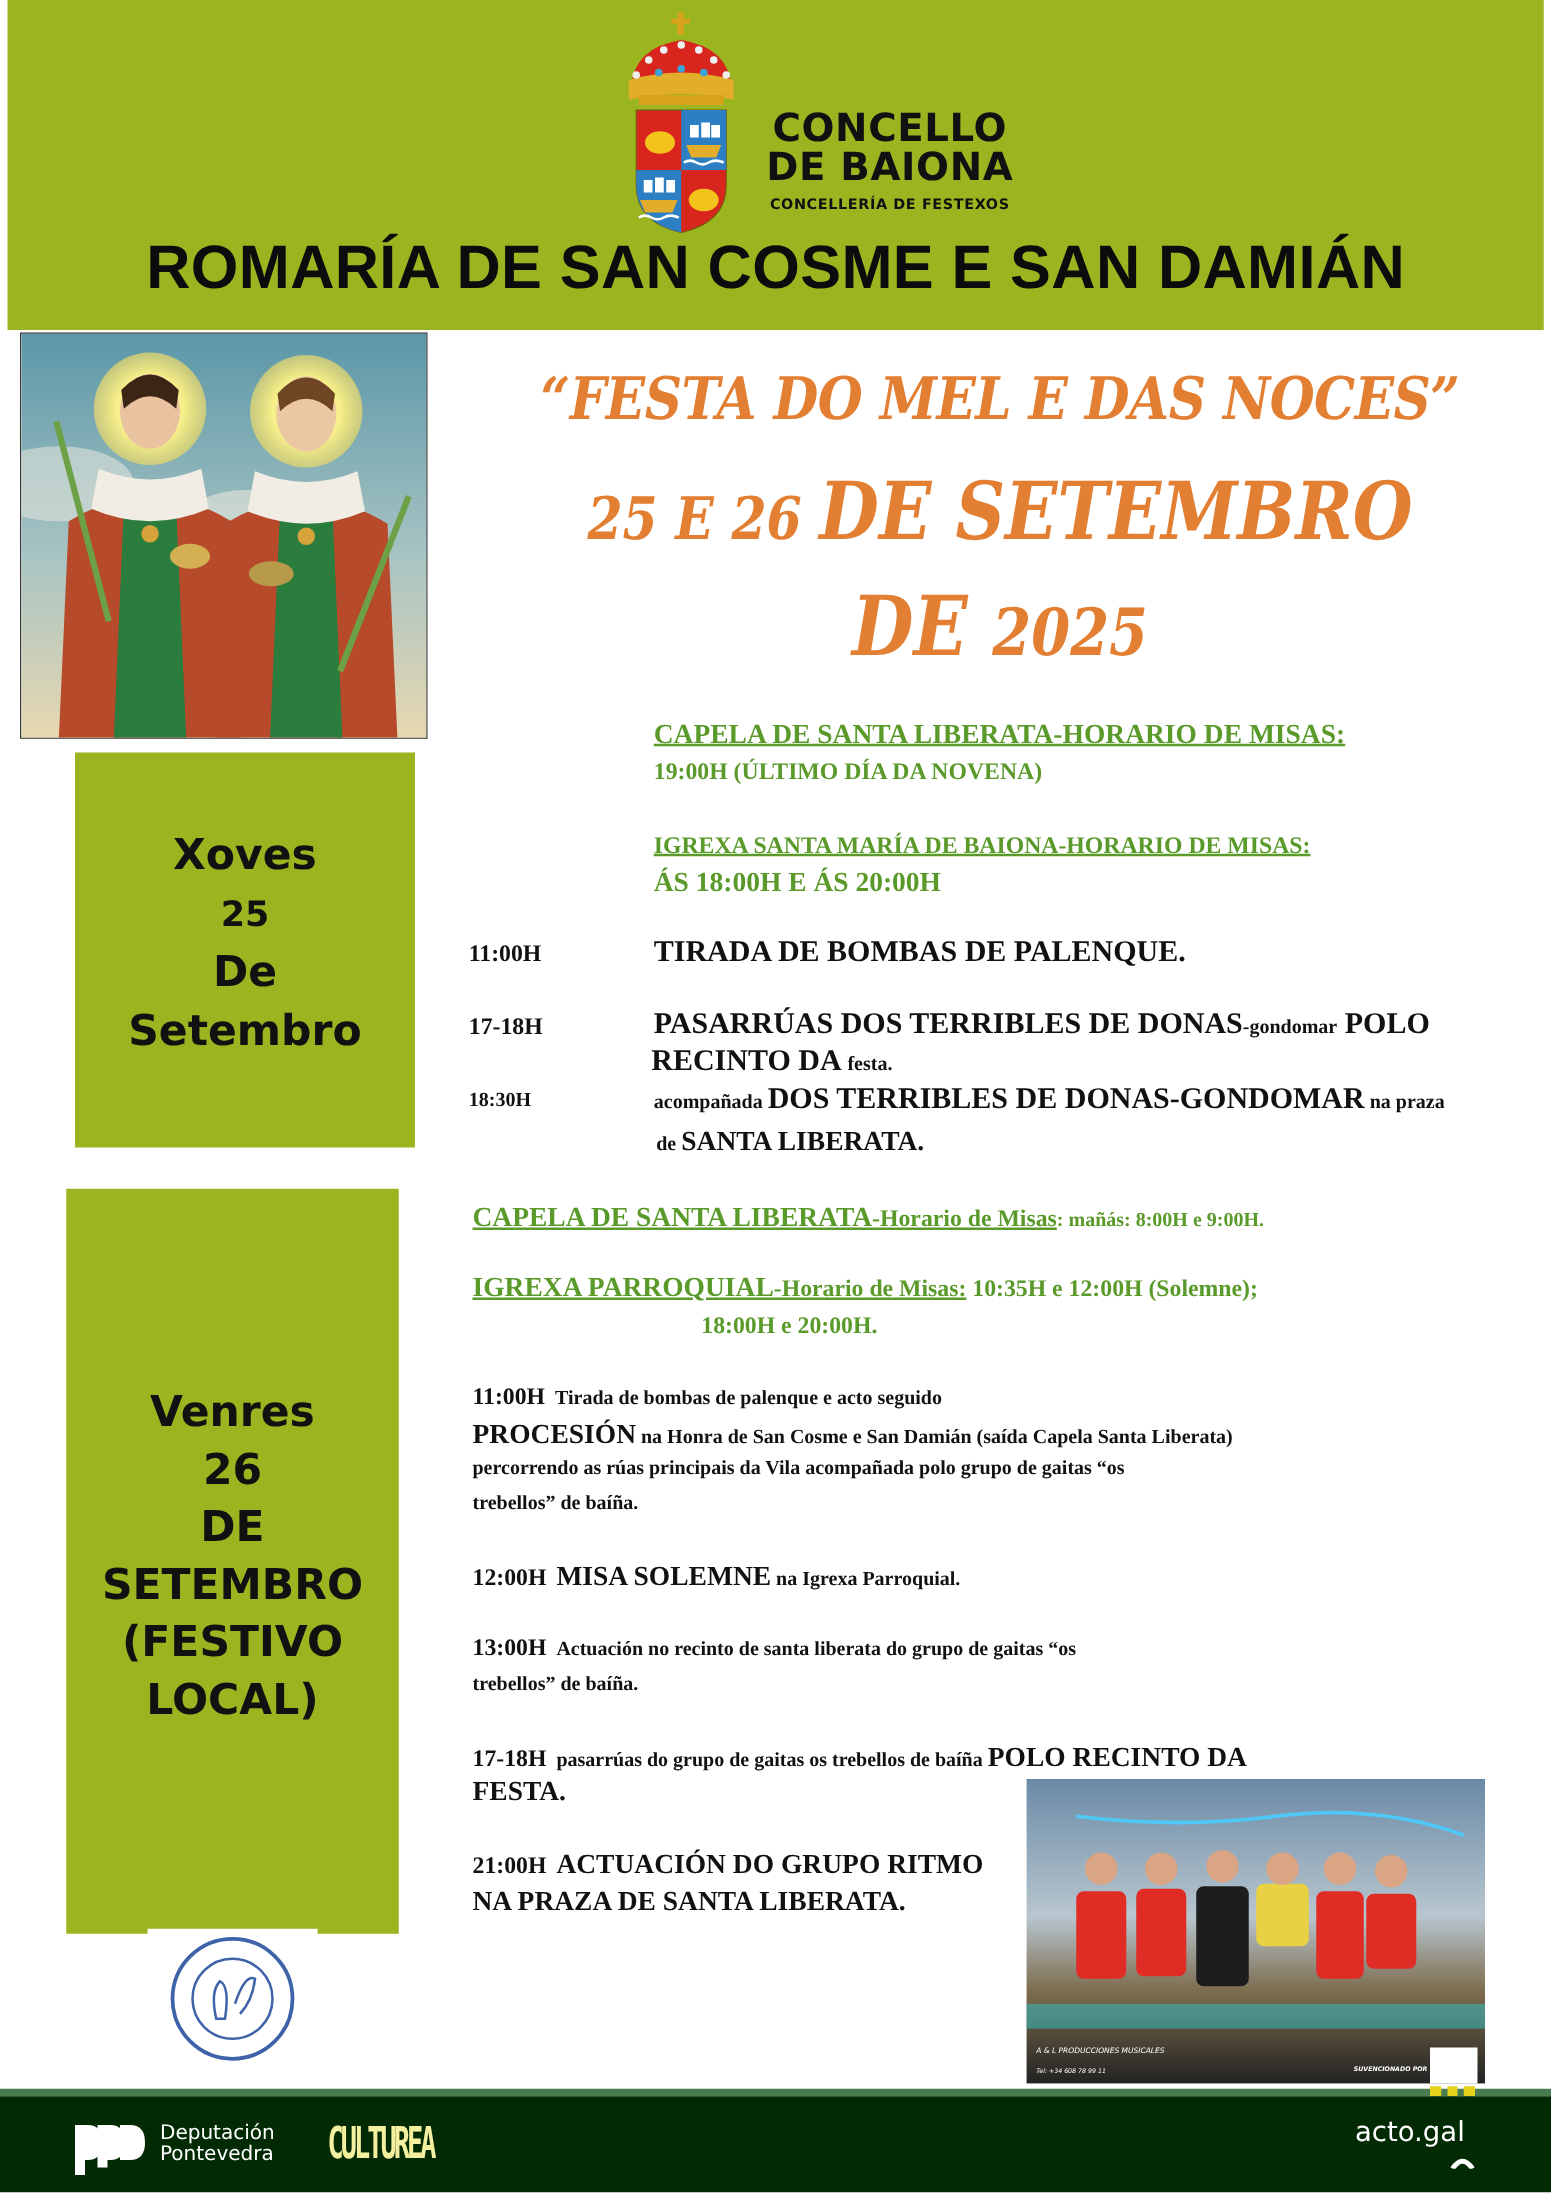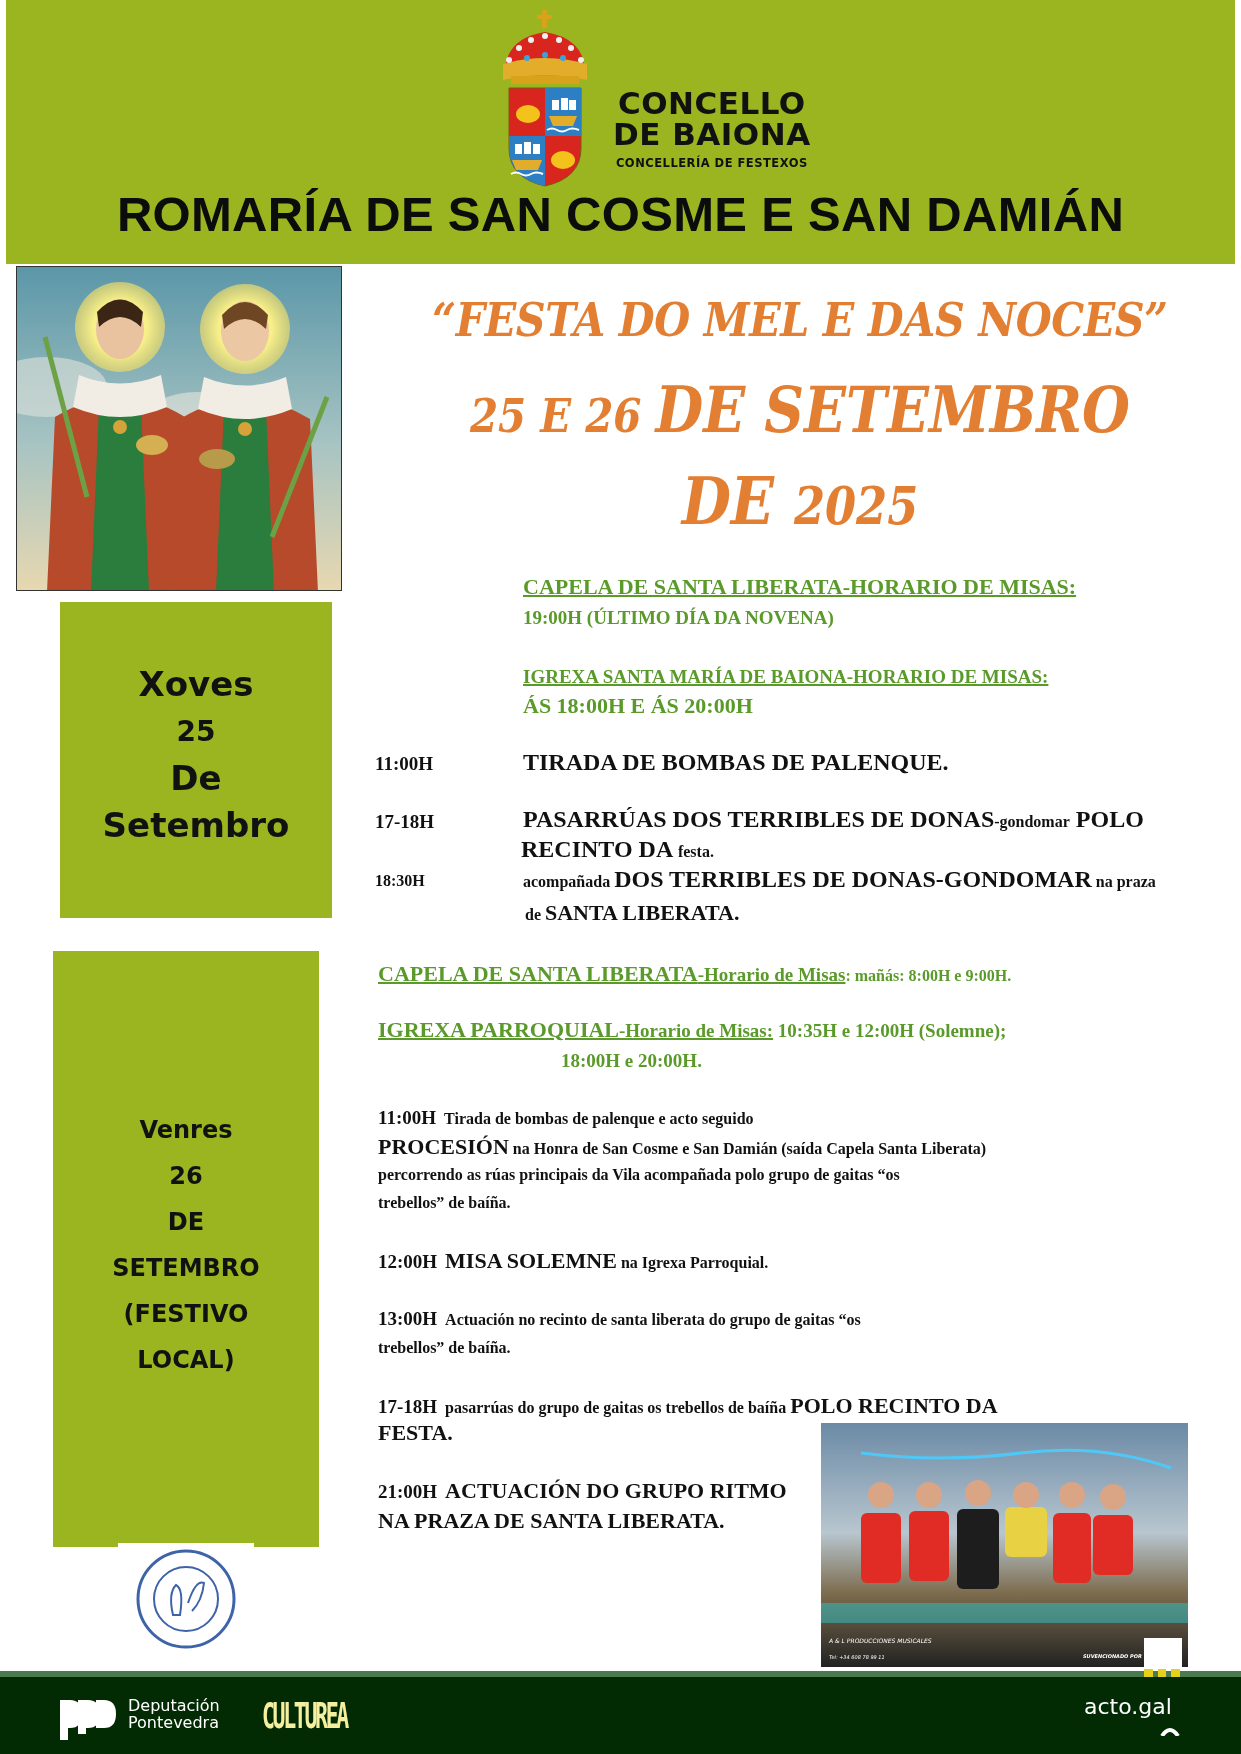--- a/index.html
+++ b/index.html
@@ -27,21 +27,21 @@
   .date-line .big { font-size:64px; }
   .year-line { left:380px; top:462px; width:840px; transform:scaleX(0.86); transform-origin:center; }
   .year-line .big { font-size:66px; }
   .year-line .small { font-size:52px; }
 
   
   .daybox { background:#9bb520; display:flex; flex-direction:column; align-items:center; justify-content:center; font-family:"DejaVu Sans", sans-serif; font-weight:bold; color:#111; text-align:center; }
   .day1 { left:60px; top:602px; width:272px; height:316px; font-size:34px; line-height:47px; padding-bottom:10px; }
   .day1 .l1, .day1 .l3, .day1 .l4 { font-size:34px; }
   .day1 .l2 { font-size:28px; }
-  .day2 { left:53px; top:951px; width:266px; height:596px; font-size:24px; line-height:46px; justify-content:flex-start; padding-top:156px; }
+  .day2 { left:53px; top:951px; width:266px; height:596px; font-size:34px; line-height:46px; justify-content:flex-start; padding-top:156px; }
   .seal { left:118px; top:1543px; width:136px; height:110px; background:#fff; }
 
   
   .sc { font-family:"Liberation Serif", serif; font-weight:bold; color:#111; white-space:nowrap; }
   .green { color:#5a9a2a; }
   .u { text-decoration:underline; text-decoration-thickness:2px; }
   .sm { font-size:16px; }
   .md { font-size:19px; }
   .lg { font-size:22px; }
   .xl { font-size:24px; }

